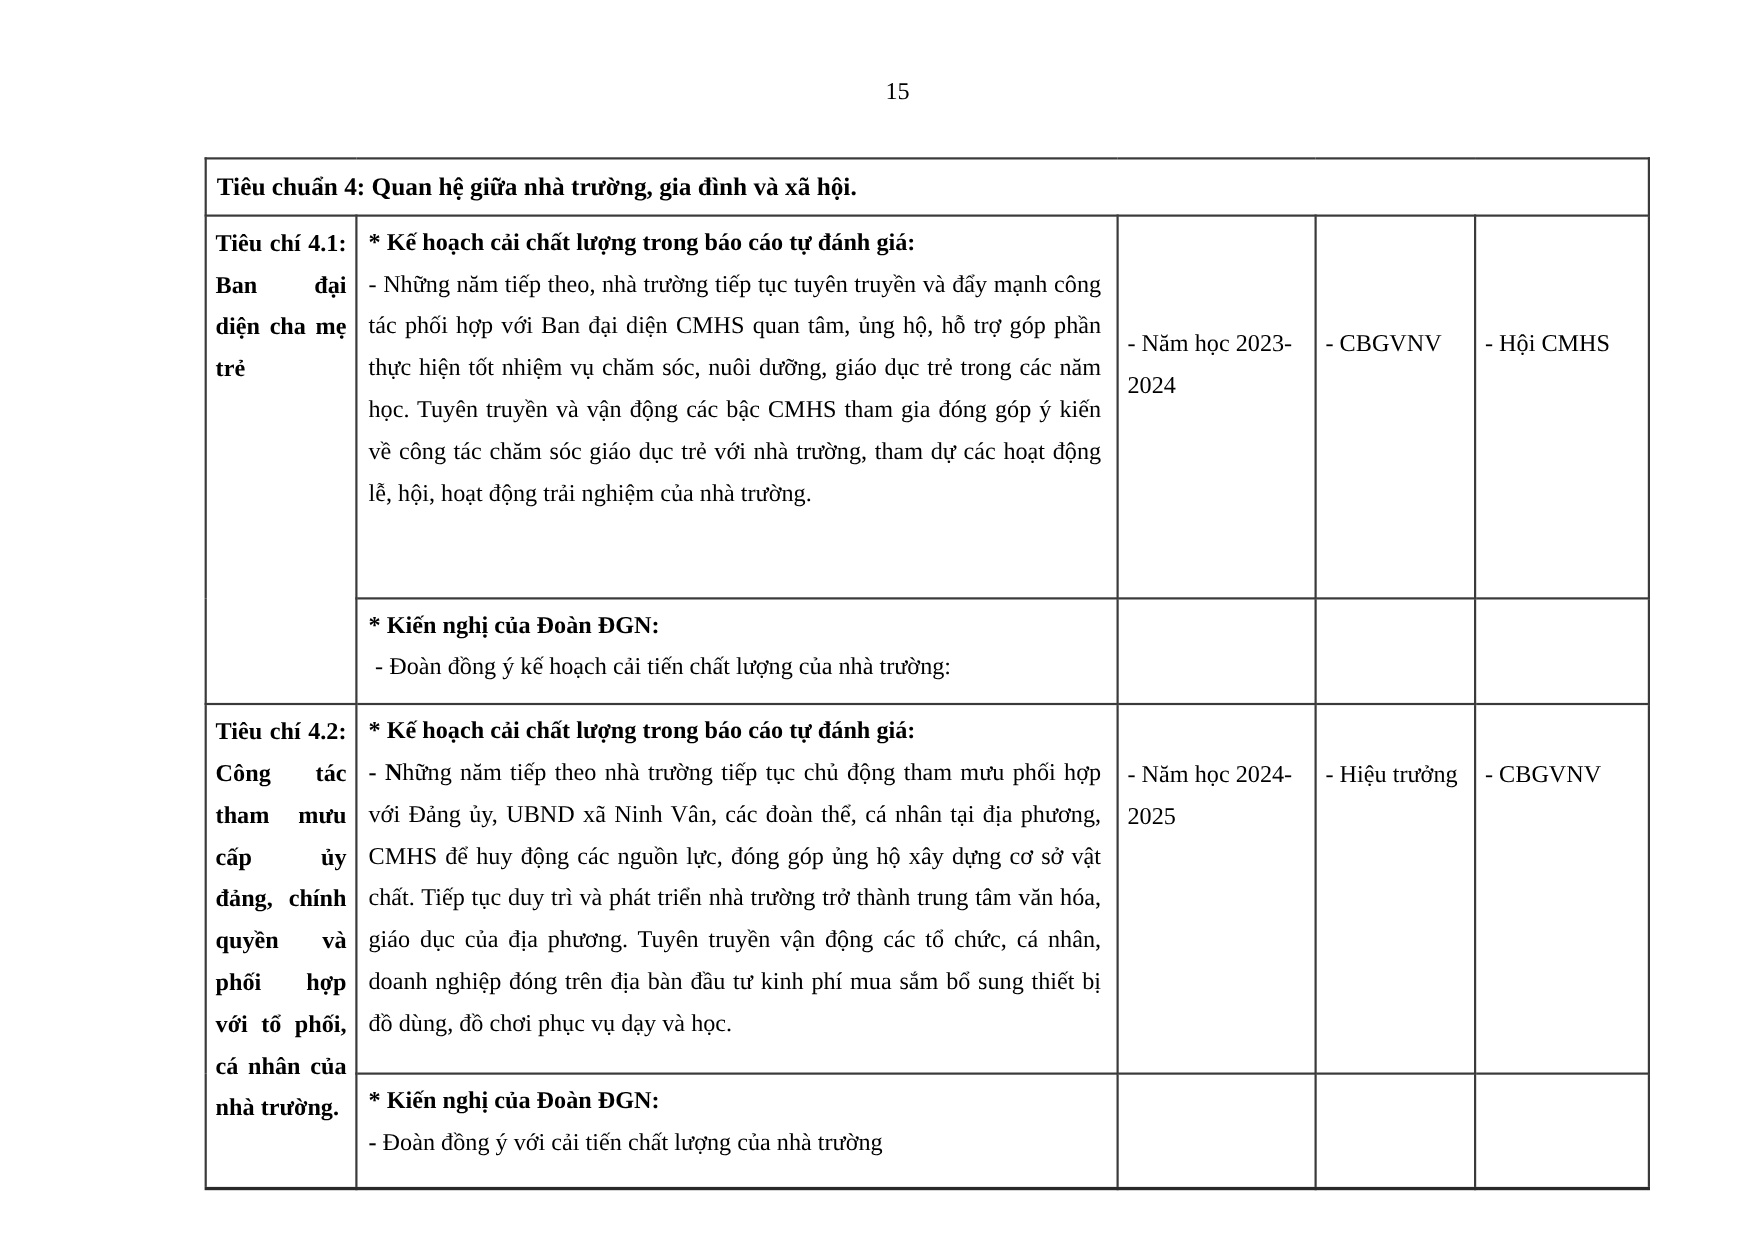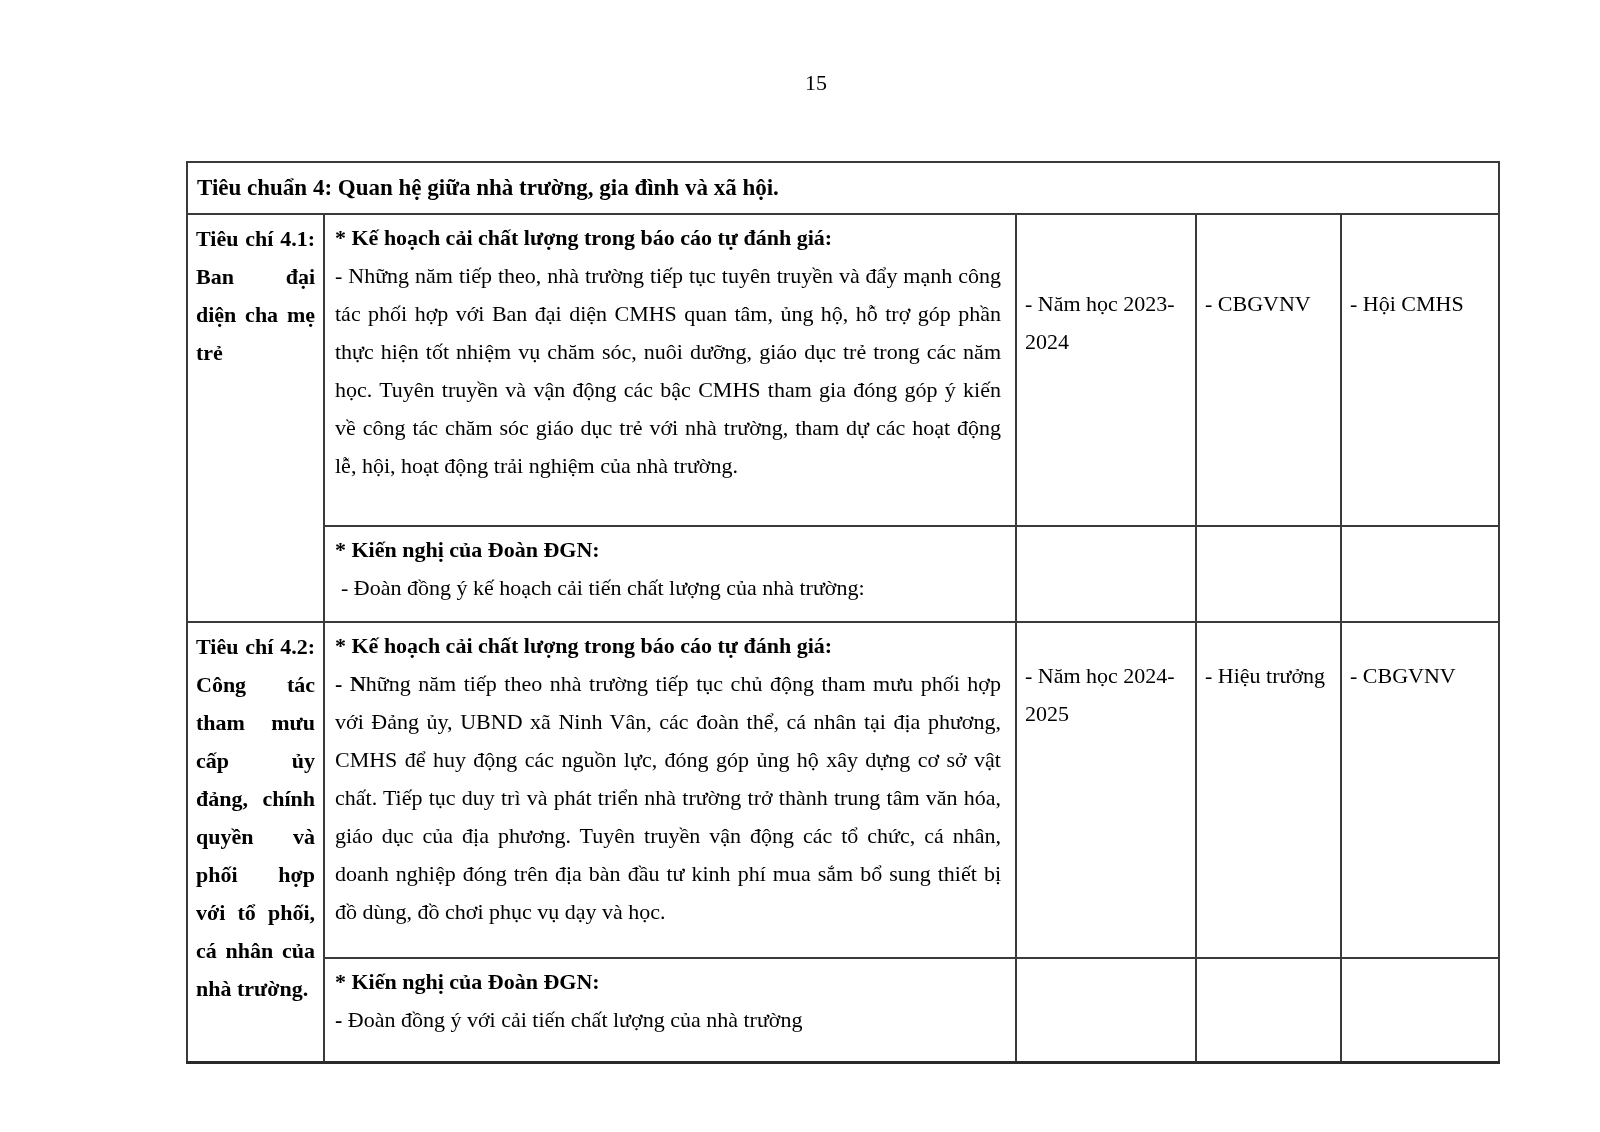--- a/index.html
+++ b/index.html
@@ -23,35 +23,34 @@
   }
   table.doc-table {
     position: absolute;
     left: 186px;
     top: 143px;
     width: 1312px;
     border-collapse: collapse;
     table-layout: fixed;
     border: 2px solid #2a2a2a;
     border-bottom-width: 3px;
-    margin-top: 18px;
   }
   .doc-table td {
     border: 2px solid #3a3a3a;
     vertical-align: top;
     padding: 0;
   }
   td.hdr {
     font-weight: bold;
     font-size: 23px;
     padding: 9px 10px 9px 9px;
     height: 32px;
     vertical-align: middle;
   }
-  tr.h-r1m { height: 312px; }
+  tr.h-r1m { height: 348px; }
   tr.h-r1s { height: 86px; }
   tr.h-r2m { height: 336px; }
   tr.h-r2s { height: 104px; }
 
   td.c1 {
     font-weight: bold;
     font-size: 22px;
     padding: 5px 8px 0 8px;
   }
   .jline {
@@ -76,22 +75,22 @@
 
   td.cn {
     font-size: 22px;
     padding: 0 4px 0 8px;
   }
   td.cn p {
     margin: 0;
     line-height: 38px;
     text-align: left;
   }
-  td.cn.r1pad { padding-top: 70px; }
-  td.cn.r2pad { padding-top: 34px; }
+  td.cn.r1pad { padding-top: 96px; }
+  td.cn.r2pad { padding-top: 44px; }
 </style>
 </head>
 <body>
 
 <div class="page-number">15</div>
 
 <table class="doc-table">
   <colgroup>
     <col style="width:137px">
     <col style="width:692px">

